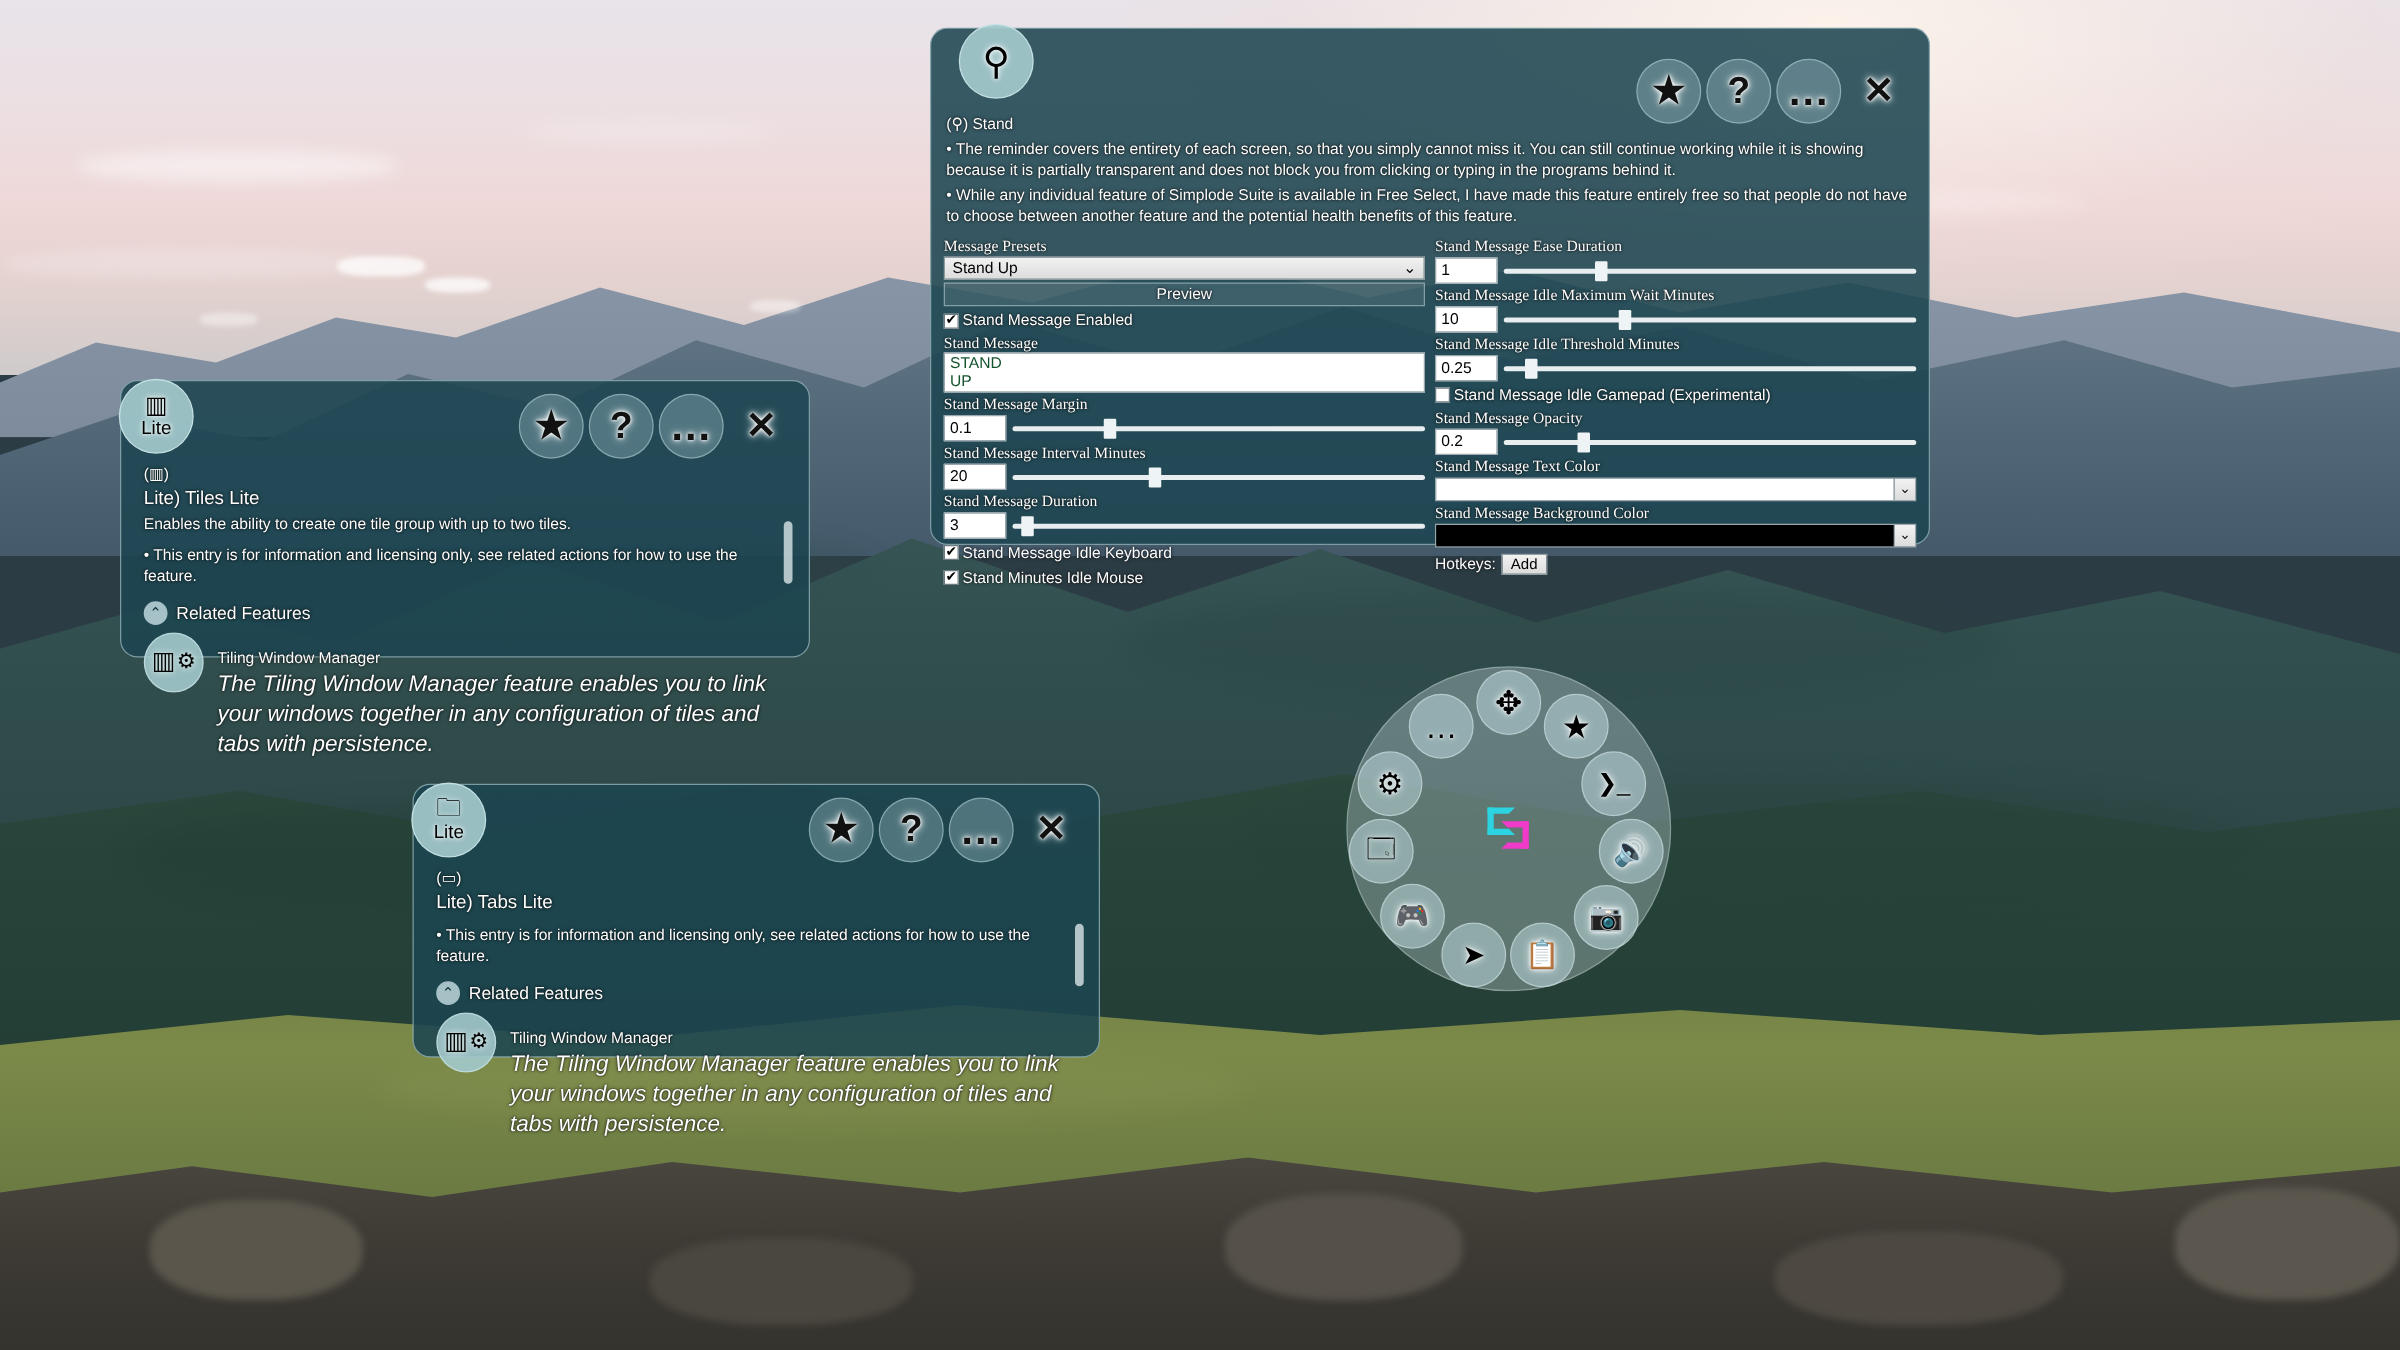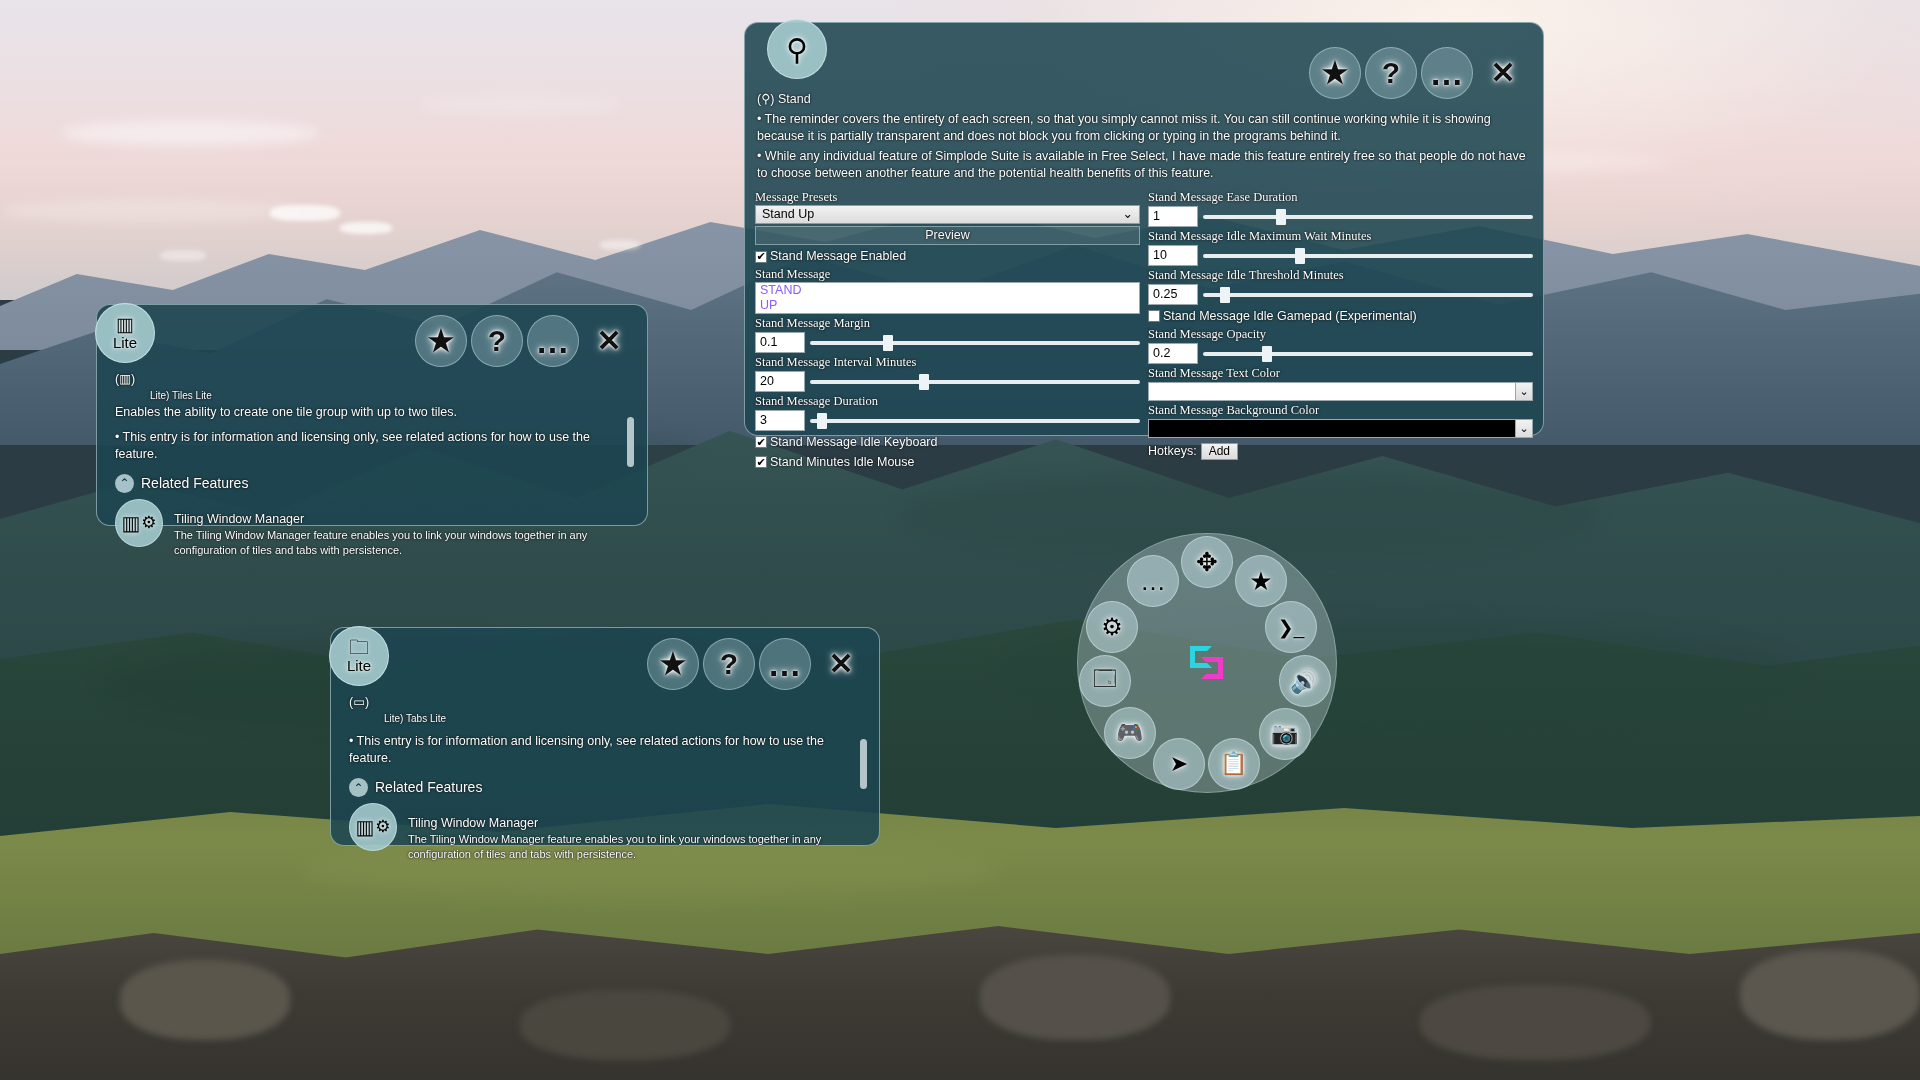--- a/index.html
+++ b/index.html
@@ -94,21 +94,21 @@
     border: 1px solid rgba(210, 235, 238, 0.75);
     display: flex; flex-direction: column; align-items: center; justify-content: center;
     color: #000;
     text-shadow: 0 0 6px #fff, 0 0 3px #fff;
   }
   .appbadge .glyph { font-size: 19px; line-height: 19px; }
   .appbadge .lbl { font-size: 15px; line-height: 16px; margin-top: 1px; }
 
   .lite-body { padding: 66px 20px 12px 18px; }
   .lite-head { font-size: 12.5px; margin-bottom: 1px; }
-  .lite-title { font-size: 10px; margin-bottom: 2px; margin-left: 35px; }
+  .lite-title { font-size: 15px; margin-bottom: 2px; }
   .lite-desc { font-size: 12.5px; }
   .lite-note { font-size: 12.5px; margin-top: 8px; }
   .related-hdr {
     display: flex; align-items: center; gap: 7px;
     margin-top: 11px; margin-bottom: 6px; font-size: 14px;
   }
   .chev-up {
     width: 19px; height: 19px; border-radius: 50%;
     background: rgba(190, 215, 220, 0.85); color: #0c2d36;
     display: flex; align-items: center; justify-content: center;
@@ -119,21 +119,21 @@
     width: 48px; height: 48px; border-radius: 50%;
     background: rgba(163, 201, 204, 0.9);
     border: 1px solid rgba(210,235,238,0.6);
     flex: 0 0 48px;
     display: flex; align-items: center; justify-content: center;
     color: #000; font-size: 20px; gap: 1px;
     text-shadow: 0 0 5px #fff;
   }
   .related-text { flex: 1; margin-top: 12px; }
   .related-name { font-size: 12.5px; }
-  .related-desc { font-size: 11px; }
+  .related-desc { font-size: 18px; font-style: italic; }
   .scrollbar {
     position: absolute; width: 7px; border-radius: 4px;
     background: rgba(230, 240, 242, 0.75);
   }
 
   
   #stand-panel { left: 744px; top: 22px; width: 800px; height: 414px; }
   .stand-text { padding: 68px 14px 0 12px; font-size: 12.5px; }
   .stand-text p { margin-bottom: 2px; }
   .stand-cols { display: flex; padding: 0 6px 0 6px; margin-top: 7px; gap: 0; }
@@ -155,21 +155,21 @@
     background: rgba(255,255,255,0.10); border: 1px solid rgba(215,235,238,0.45);
     font-size: 12.5px;
   }
   .chk-row { display: flex; align-items: center; gap: 3px; margin-top: 3px; font-size: 12.5px; }
   .chk {
     width: 12px; height: 12px; background: #fff; border: 1px solid #6d7b80;
     display: flex; align-items: center; justify-content: center;
     color: #000; font-size: 11px; line-height: 11px; text-shadow: none; flex: 0 0 12px;
   }
   .msgbox {
-    background: #fff; color: #8b5cf6; border: 1px solid #9aa8ad;
+    background: #fff; color: #14532d; border: 1px solid #9aa8ad;
     height: 32px; font-size: 12.5px; padding: 0 4px; text-shadow: none;
     line-height: 15px;
   }
   .slider-row { display: flex; align-items: center; gap: 5px; margin-top: 1px; }
   .slider-row .txtbox { width: 50px; flex: 0 0 50px; }
   .track {
     position: relative; flex: 1; height: 19px;
   }
   .track::before {
     content: ""; position: absolute; left: 0; right: 0; top: 8px; height: 4px;

